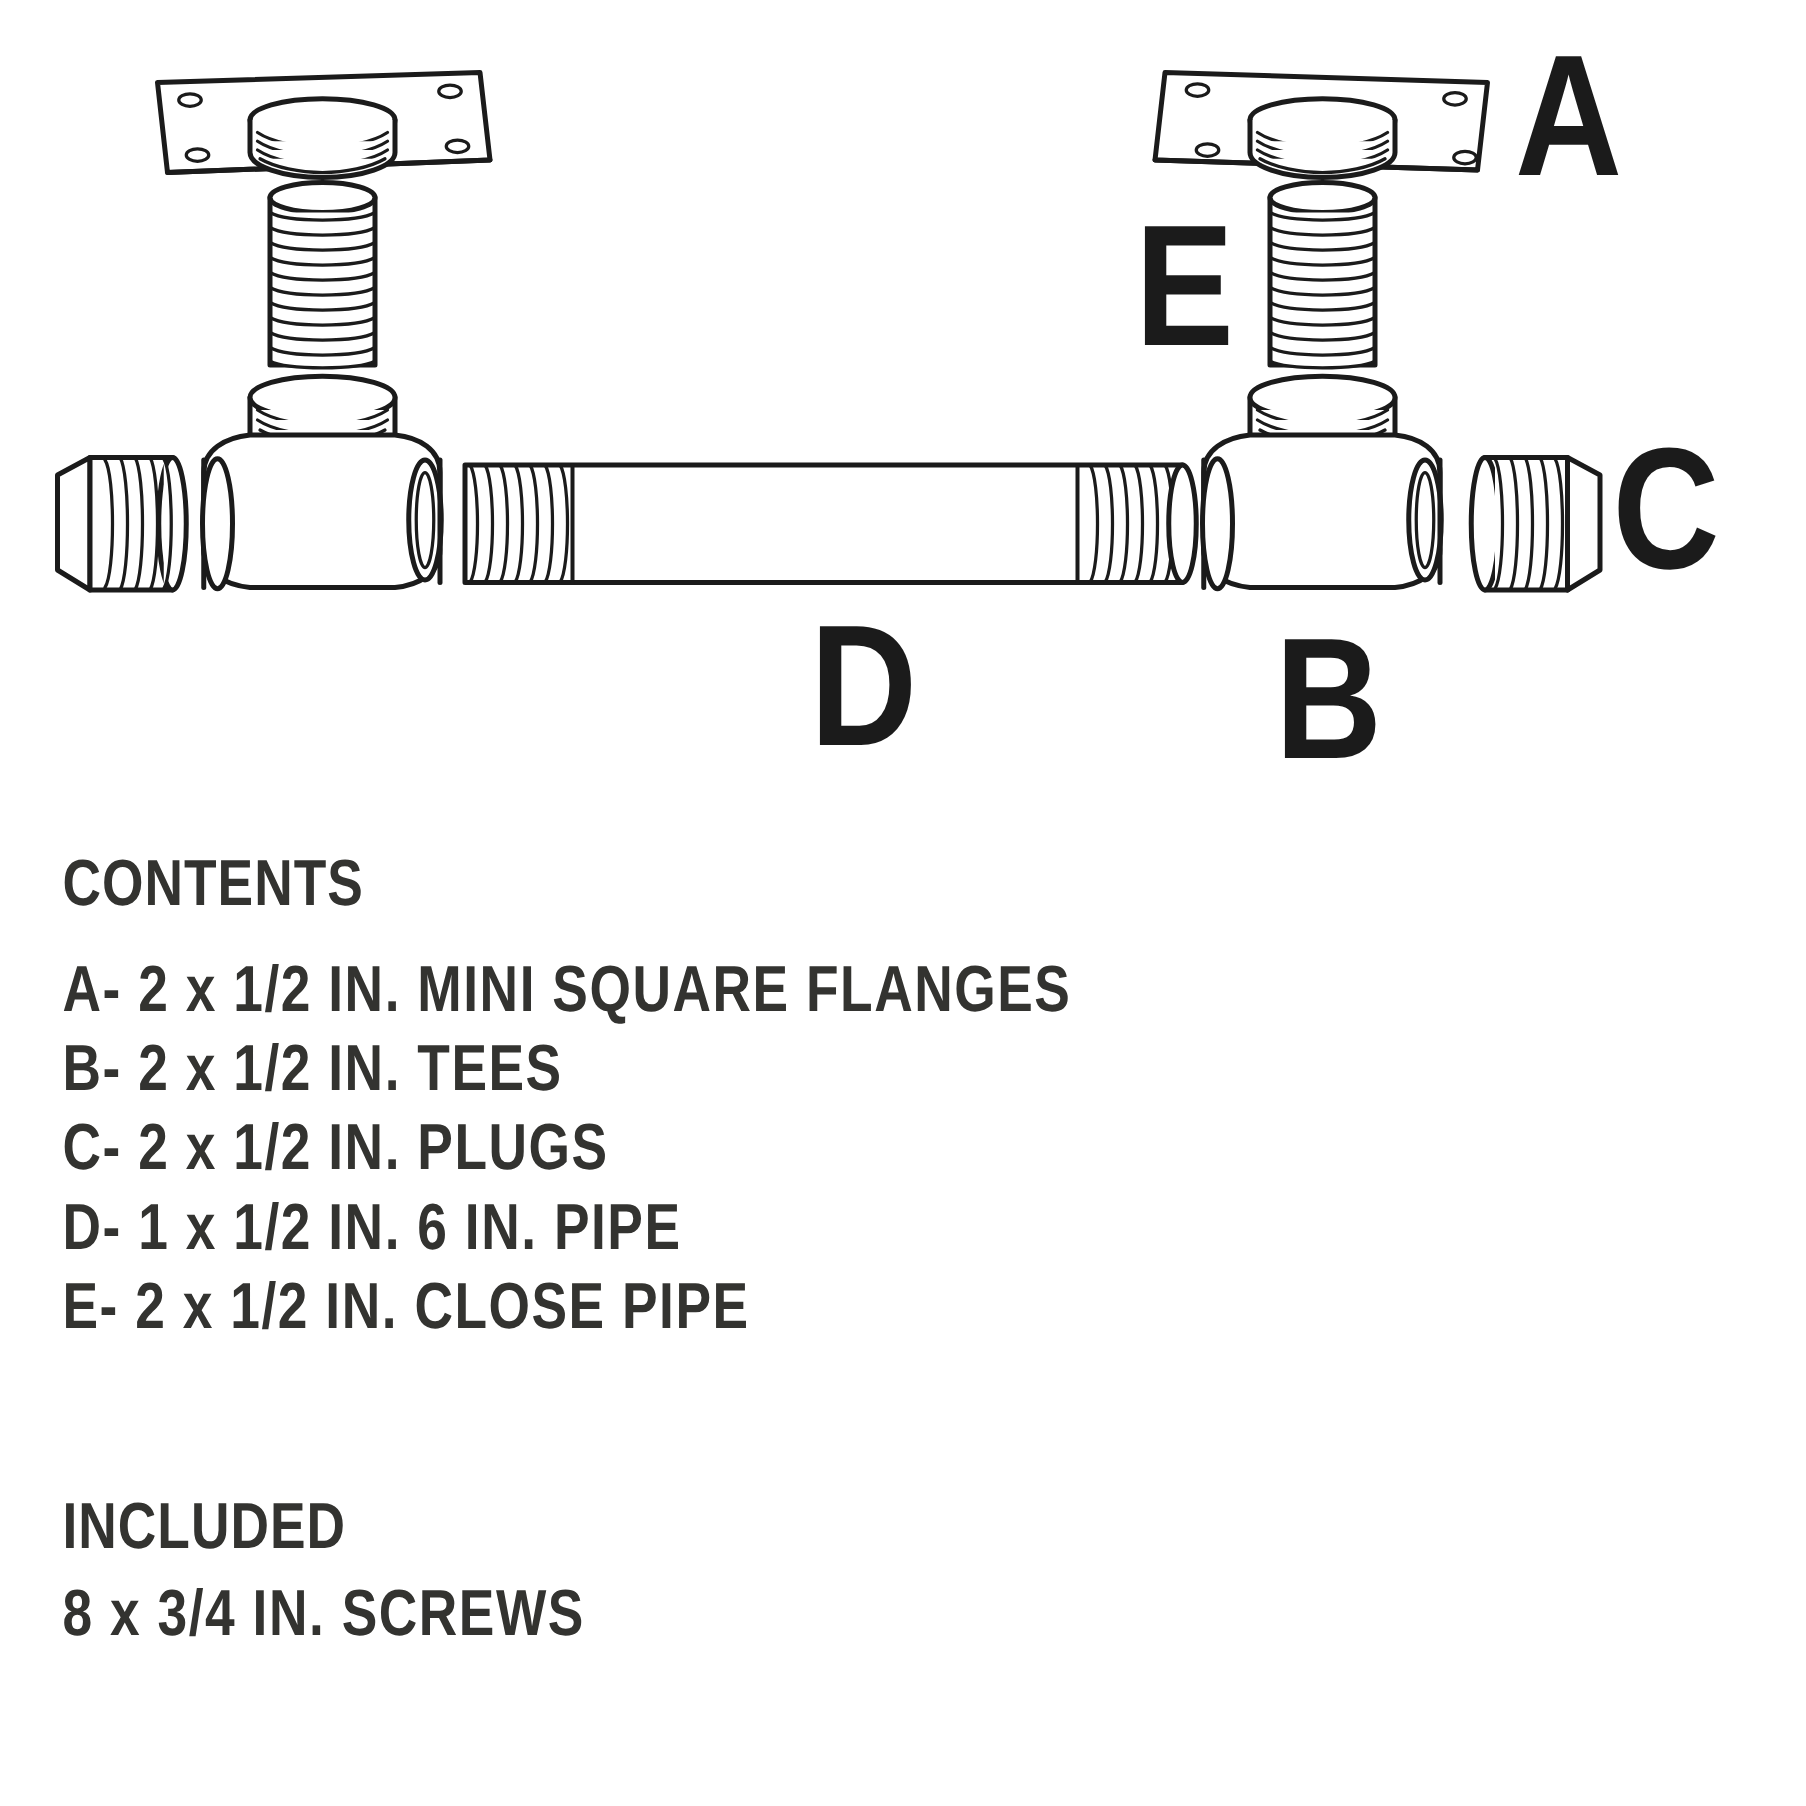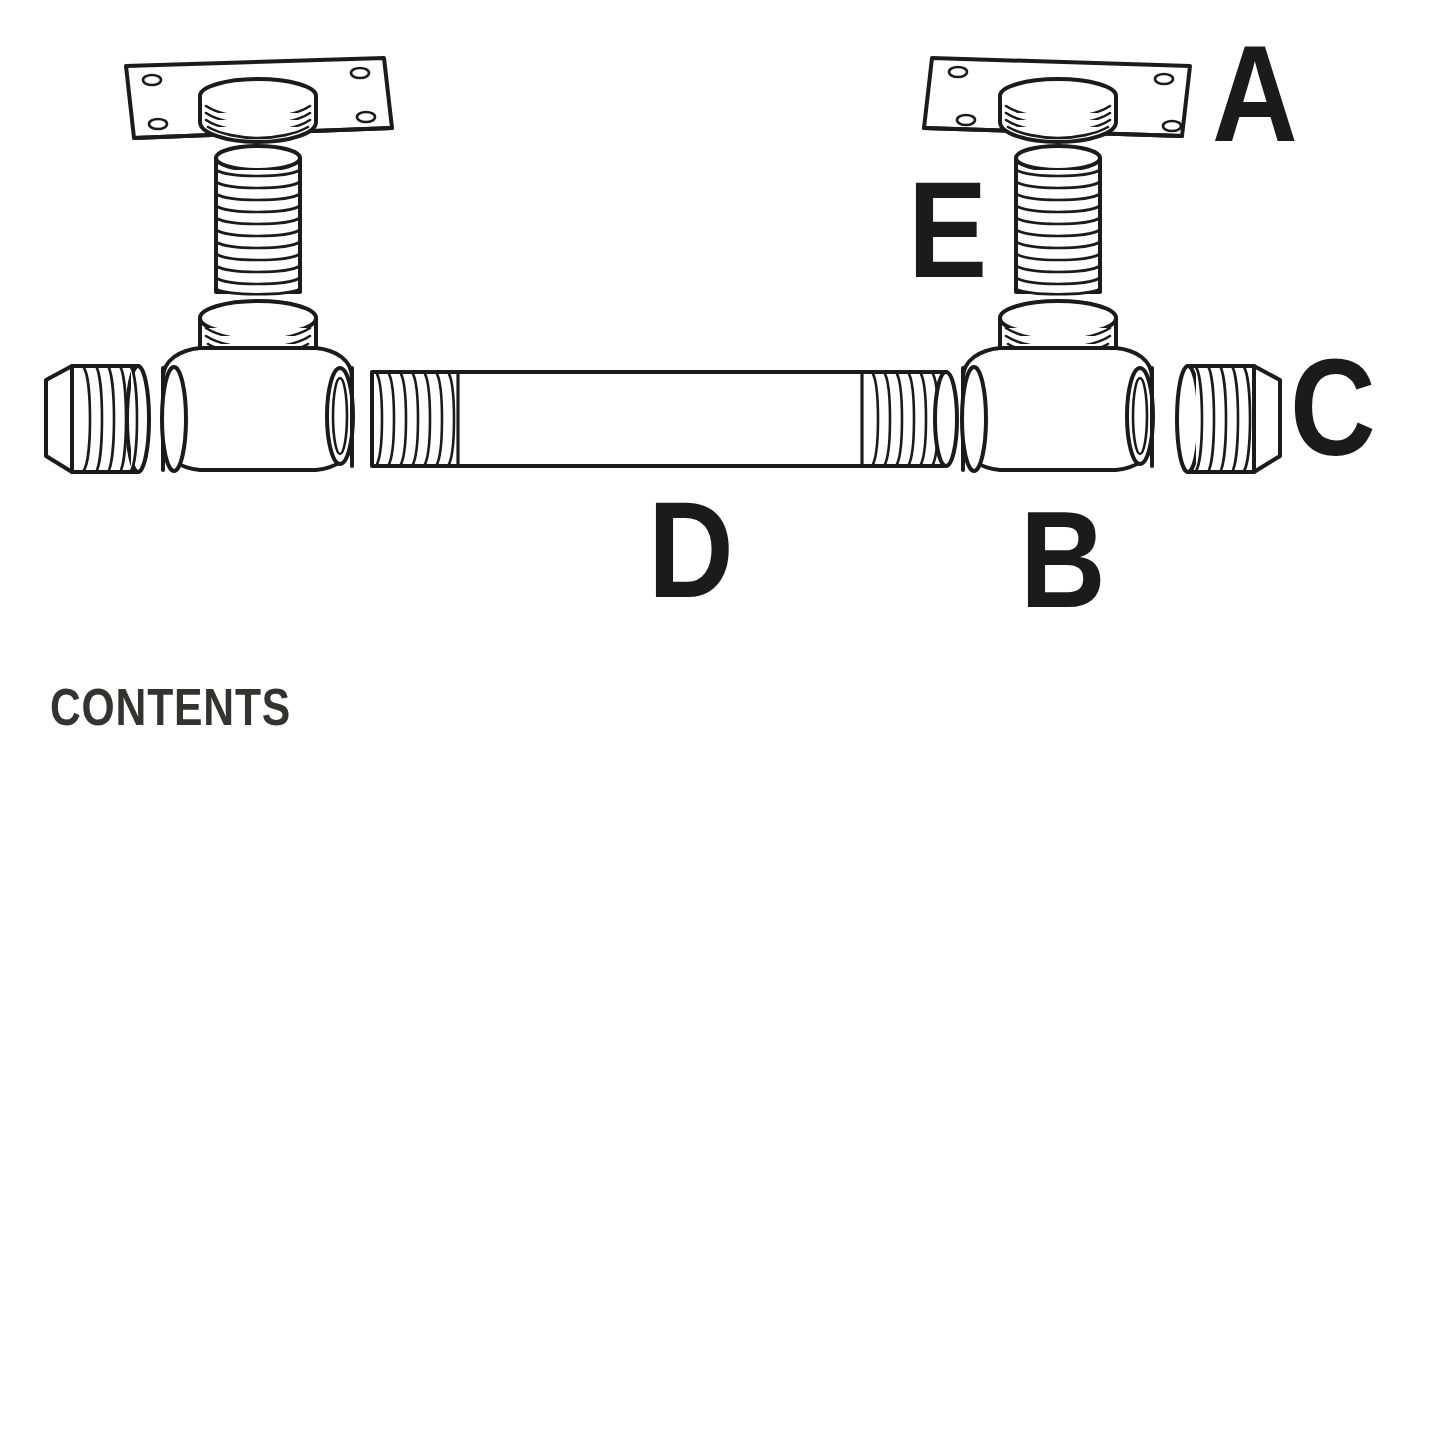--- a/index.html
+++ b/index.html
@@ -285,17 +285,28 @@
     <div class="callout callout-E">E</div>
     <div class="callout callout-C">C</div>
     <div class="callout callout-D">D</div>
     <div class="callout callout-B">B</div>
   </div>
 
   <div id="text-block">
 
     <div id="contents-heading" class="heading">CONTENTS</div>
 
-
+    <ul class="item-list">
+      <li class="item">A- 2 x 1/2 IN.  MINI SQUARE FLANGES</li>
+      <li class="item">B- 2 x 1/2 IN.  TEES</li>
+      <li class="item">C- 2 x 1/2 IN.  PLUGS</li>
+      <li class="item">D- 1 x 1/2 IN.  6 IN. PIPE</li>
+      <li class="item">E- 2 x 1/2 IN.  CLOSE PIPE</li>
+    </ul>
+
+    <div id="included-block">
+      <div id="included-heading" class="heading">INCLUDED</div>
+      <div class="included-line">8 x 3/4  IN. SCREWS</div>
+    </div>
 
   </div>
 
 </div>
 
 </body></html>

